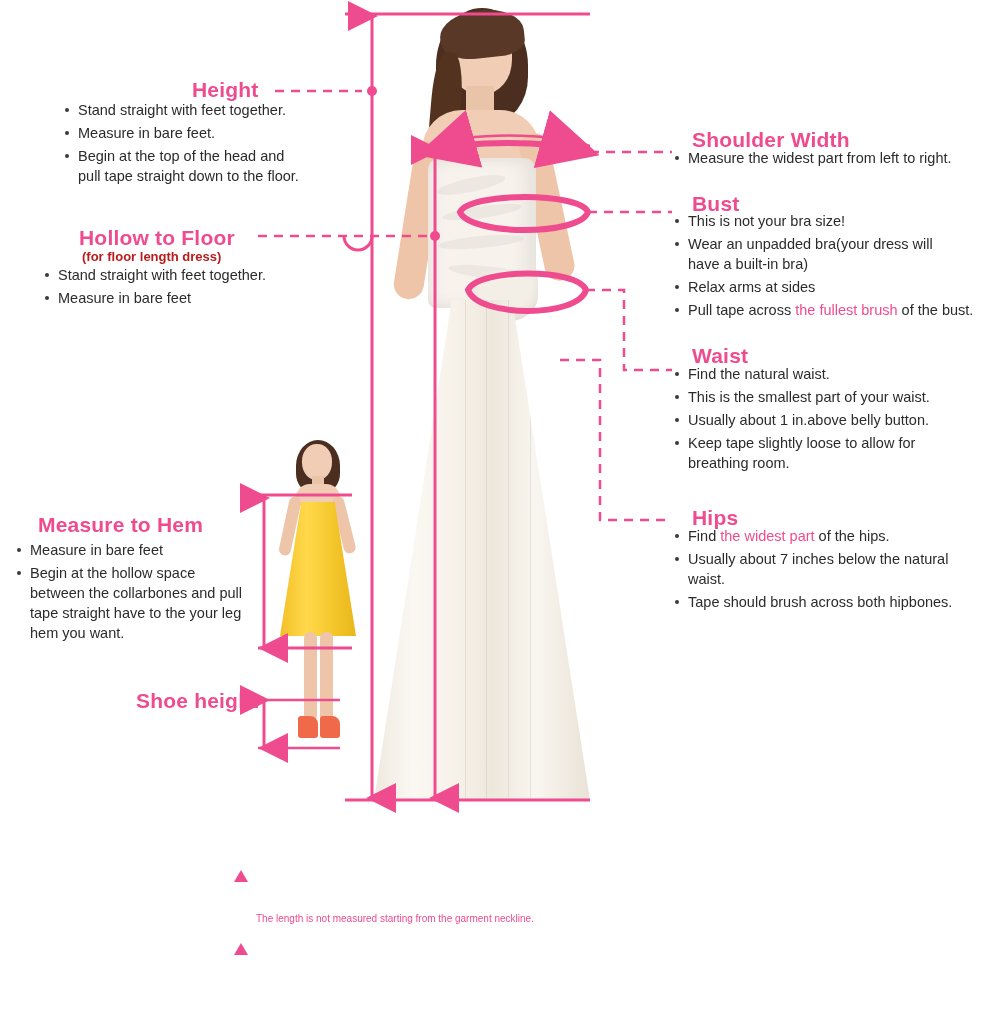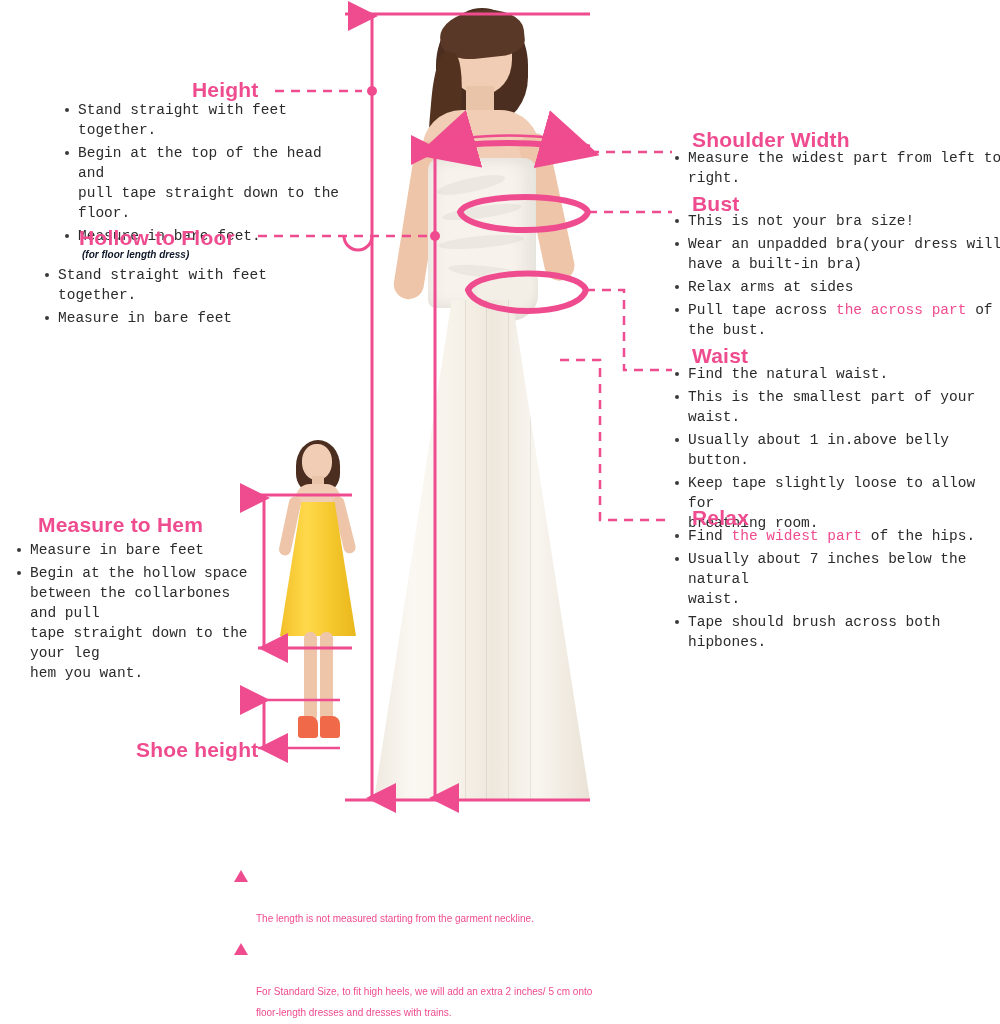--- a/index.html
+++ b/index.html
@@ -23,33 +23,31 @@
 
   
   .hd {
     color: #ef4b8f;
     font-weight: bold;
     font-size: 21px;
     white-space: nowrap;
     letter-spacing: .2px;
   }
   .subhd {
-    color: #0f172a;
-    font-size: 10px;
+    color: #b91c1c;
+    font-size: 13px;
     font-weight: bold;
     white-space: nowrap;
-    font-style: italic;
   }
 
   
   ul.blist {
     margin: 0;
     padding: 0;
     list-style: none;
-    font-family: Liberation Mono, monospace;
   }
   ul.blist li {
     position: relative;
     color: #2b2b2b;
     font-size: 14.5px;
     line-height: 20px;
     padding-left: 16px;
     margin-bottom: 3px;
     white-space: pre-line;
   }
@@ -366,93 +364,91 @@
 
     <line x1="264" y1="700" x2="264" y2="748" stroke="#ef4b8f" stroke-width="3" marker-start="url(#arrUp)" marker-end="url(#arrDown)"></line>
     <line x1="258" y1="700" x2="340" y2="700" stroke="#ef4b8f" stroke-width="2.5"></line>
     <line x1="258" y1="748" x2="340" y2="748" stroke="#ef4b8f" stroke-width="2.5"></line>
   </svg>
 
   <div class="abs hd" style="left:192px; top:78px;">Height</div>
   <div class="abs" style="left:62px; top:100px; width:290px;">
     <ul class="blist">
       <li>Stand straight with feet together.</li>
+      <li>Measure in bare feet.</li>
       <li>Begin at the top of the head and
 pull tape straight down to the floor.</li>
-      <li>Measure in bare feet.</li>
     </ul>
   </div>
 
   <div class="abs hd" style="left:79px; top:226px;">Hollow to Floor</div>
   <div class="abs subhd" style="left:82px; top:249px;">(for floor length dress)</div>
   <div class="abs" style="left:42px; top:265px; width:300px;">
     <ul class="blist">
       <li>Stand straight with feet together.</li>
       <li>Measure in bare feet</li>
     </ul>
   </div>
 
   <div class="abs hd" style="left:38px; top:513px;">Measure to Hem</div>
   <div class="abs" style="left:14px; top:540px; width:250px;">
     <ul class="blist">
       <li>Measure in bare feet</li>
       <li>Begin at the hollow space
 between the collarbones and pull
-tape straight down to the your leg
+tape straight have to the your leg
 hem  you want.</li>
     </ul>
   </div>
 
-  <div class="abs hd" style="left:136px; top:738px;">Shoe height</div>
+  <div class="abs hd" style="left:136px; top:689px;">Shoe height</div>
 
   <div class="abs hd" style="left:692px; top:128px;">Shoulder Width</div>
   <div class="abs" style="left:672px; top:148px; width:330px;">
     <ul class="blist">
       <li>Measure the widest part from left to right.</li>
     </ul>
   </div>
 
   <div class="abs hd" style="left:692px; top:192px;">Bust</div>
   <div class="abs" style="left:672px; top:211px; width:330px;">
     <ul class="blist">
       <li>This is not your bra size!</li>
       <li>Wear an unpadded bra(your dress will
 have a built-in bra)</li>
       <li>Relax arms at sides</li>
-      <li><span>Pull tape across </span><em>the across part</em><span> of the bust.</span></li>
+      <li><span>Pull tape across </span><em>the fullest brush</em><span> of the bust.</span></li>
     </ul>
   </div>
 
   <div class="abs hd" style="left:692px; top:344px;">Waist</div>
   <div class="abs" style="left:672px; top:364px; width:330px;">
     <ul class="blist">
       <li>Find the natural waist.</li>
       <li>This is the smallest part of your waist.</li>
       <li>Usually about 1 in.above belly button.</li>
       <li>Keep tape slightly loose to allow for
 breathing room.</li>
     </ul>
   </div>
 
-  <div class="abs hd" style="left:692px; top:506px;">Relax</div>
+  <div class="abs hd" style="left:692px; top:506px;">Hips</div>
   <div class="abs" style="left:672px; top:526px; width:330px;">
     <ul class="blist">
       <li><span>Find </span><em>the widest part</em><span> of the hips.</span></li>
       <li>Usually about 7 inches below the natural
 waist.</li>
       <li>Tape should brush across both hipbones.</li>
     </ul>
   </div>
 
   <div class="abs" style="left:234px; top:866px; width:740px;">
     <div class="note" style="margin-bottom:10px;">
       <span class="tri"></span>
       <span>The length is not measured starting from the garment neckline.</span>
     </div>
     <div class="note" style="margin-bottom:10px;">
       <span class="tri"></span>
-      <span>For Standard Size, to fit high heels, we will add an extra 2 inches/ 5  cm onto
-floor-length dresses and dresses with trains.</span>
     </div>
 
   </div>
 
 </div>
 
 </body></html>

